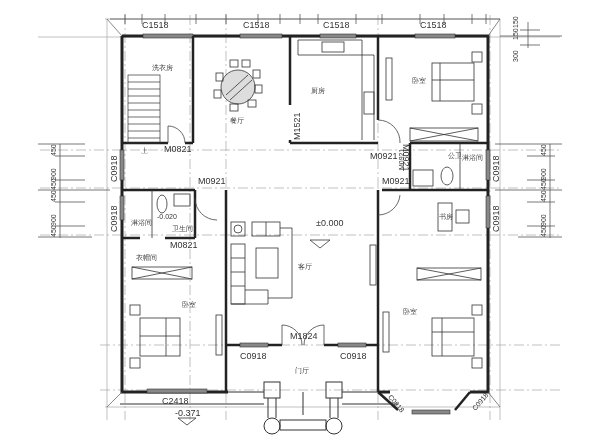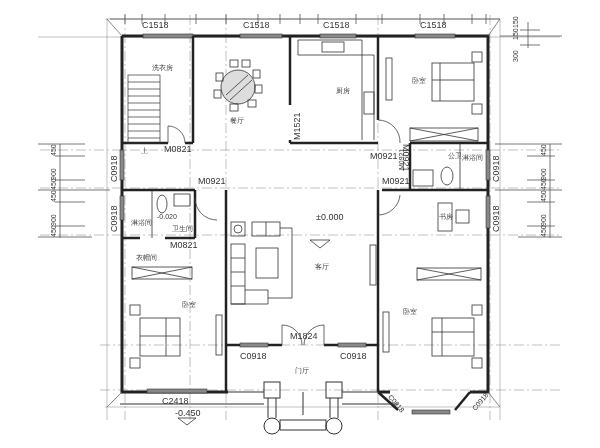--- a/index.html
+++ b/index.html
@@ -287,32 +287,32 @@
 <span class="lbl" style="left:198px;top:177px">M0921</span>
 <span class="lbl" style="left:170px;top:241px">M0821</span>
 <span class="lbl" style="left:290px;top:332px">M1824</span>
 
 <span class="lbl" style="left:240px;top:352px">C0918</span>
 <span class="lbl" style="left:340px;top:352px">C0918</span>
 <span class="lbl" style="left:162px;top:397px">C2418</span>
 <span class="lbl small" style="left:386px;top:400px;transform:rotate(50deg)">C0918</span>
 <span class="lbl small" style="left:470px;top:398px;transform:rotate(-50deg)">C0918</span>
 
-<span class="lbl" style="left:316px;top:213px">±0.000</span>
-<span class="lbl" style="left:175px;top:409px">-0.450</span>
+<span class="lbl" style="left:316px;top:219px">±0.000</span>
+<span class="lbl" style="left:175px;top:409px">-0.371</span>
 <span class="lbl small" style="left:157px;top:213px">-0.020</span>
 
 <span class="lbl cn" style="left:152px;top:65px">洗衣房</span>
 <span class="lbl cn" style="left:230px;top:118px">餐厅</span>
-<span class="lbl cn" style="left:336px;top:88px">厨房</span>
+<span class="lbl cn" style="left:311px;top:88px">厨房</span>
 <span class="lbl cn" style="left:412px;top:78px">卧室</span>
 <span class="lbl cn" style="left:448px;top:153px">公卫</span>
 <span class="lbl cn" style="left:462px;top:155px">淋浴间</span>
 <span class="lbl cn" style="left:439px;top:214px">书房</span>
-<span class="lbl cn" style="left:315px;top:264px">客厅</span>
+<span class="lbl cn" style="left:298px;top:264px">客厅</span>
 <span class="lbl cn" style="left:403px;top:309px">卧室</span>
 <span class="lbl cn" style="left:131px;top:220px">淋浴间</span>
 <span class="lbl cn" style="left:172px;top:226px">卫生间</span>
 <span class="lbl cn" style="left:136px;top:255px">衣帽间</span>
 <span class="lbl cn" style="left:182px;top:302px">卧室</span>
 <span class="lbl cn" style="left:295px;top:368px">门厅</span>
 <span class="lbl cn" style="left:141px;top:148px">上</span>
 
 <span class="lbl small vert" style="left:50px;top:156px">450</span>
 <span class="lbl small vert" style="left:50px;top:180px">900</span>

